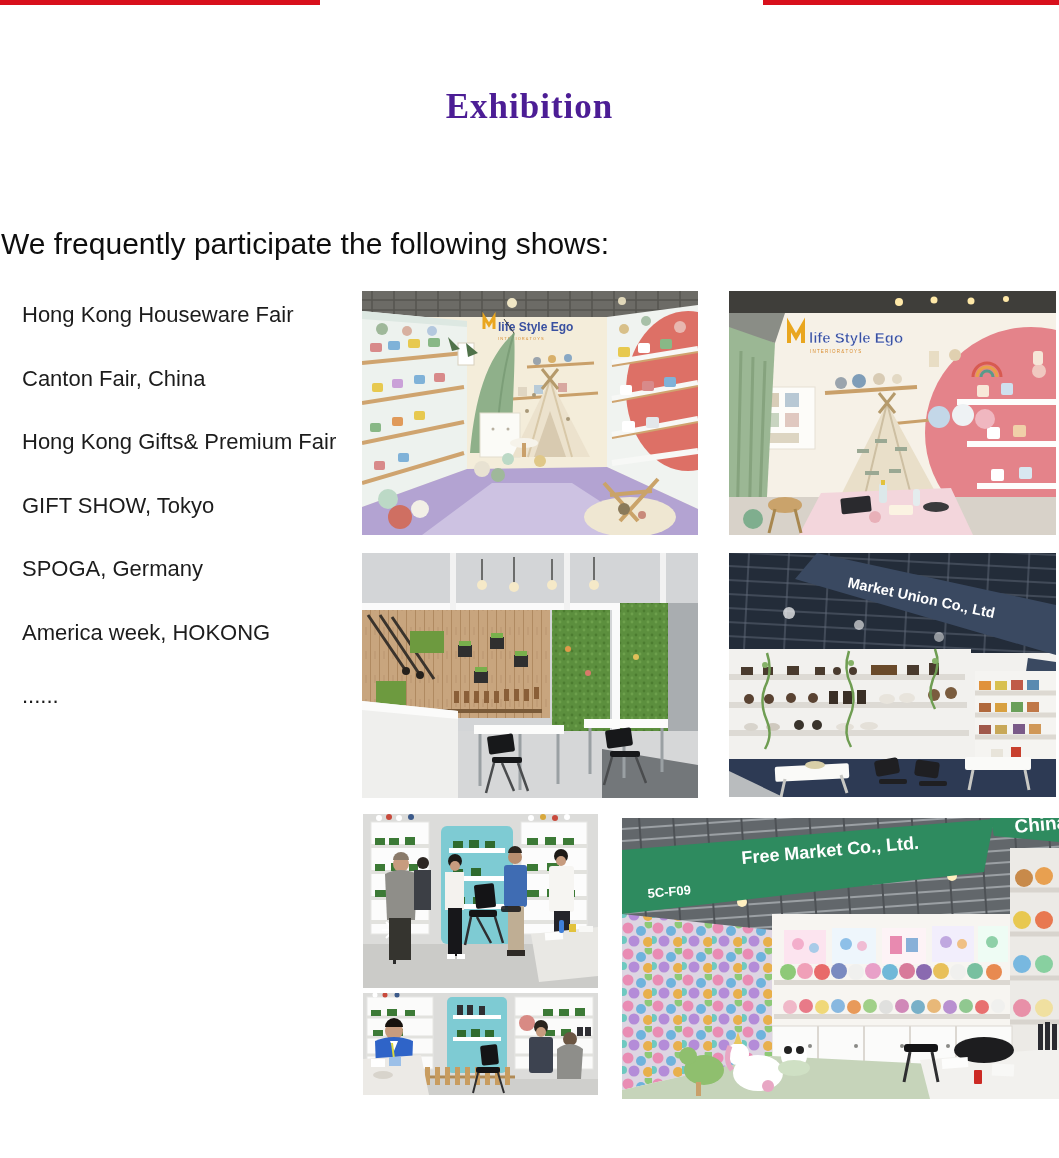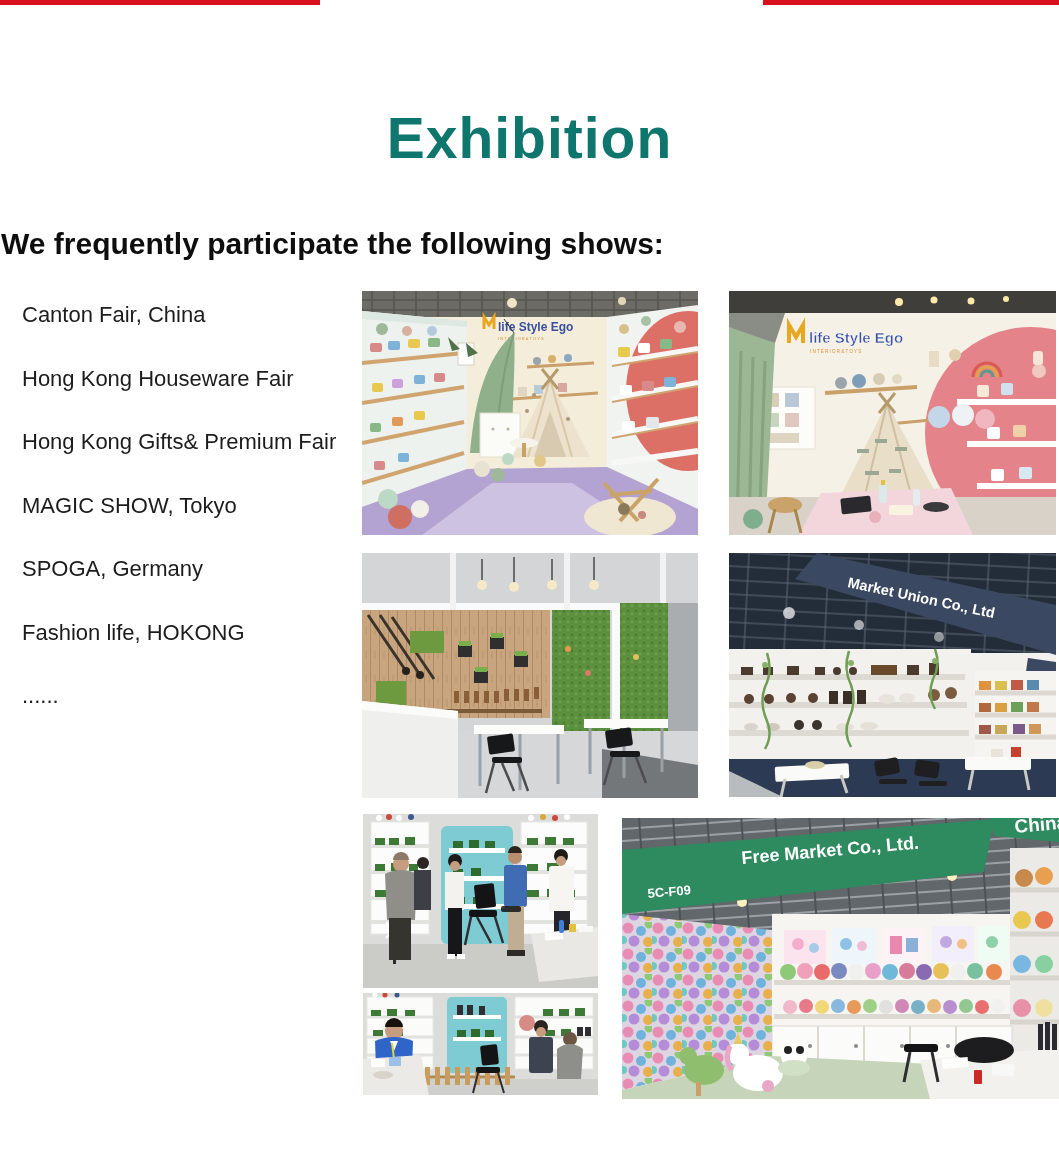--- a/index.html
+++ b/index.html
@@ -2,46 +2,46 @@
 <html><head>
 <meta charset="utf-8">
 <style>
   html,body{margin:0;padding:0;background:#fff;}
   .page{position:relative;width:1059px;height:1158px;background:#ffffff;overflow:hidden;
         font-family:"Liberation Sans","DejaVu Sans",sans-serif;}
   .redline{position:absolute;height:5px;background:#d8101c;}
   .redline.left{left:0;top:85;width:320px;}
   .redline.right{left:763px;top:85;width:296px;}
   .title{position:absolute;left:0;right:0;top:58px;text-align:center;
-         font-size:57px;font-weight:bold;color:#0f766e;letter-spacing:1px;}
-  .heading{position:absolute;left:1px;top:197px;font-size:30px;font-weight:bold;color:#0e0e0e;text-align:right;}
+         font-size:35px;font-weight:bold;color:#4c1d95;letter-spacing:1px;font-family:Liberation Serif, serif;}
+  .heading{position:absolute;left:1px;top:197px;font-size:30px;font-weight:normal;color:#0e0e0e;text-align:right;}
   ul.shows{position:absolute;left:22px;top:303px;margin:0;padding:0;list-style:none;}
   ul.shows li{height:41px;margin-bottom:22.5px;font-size:22px;line-height:24px;color:#1c1c1c;}
   figure.photo{position:absolute;margin:0;padding:0;}
   figure.photo svg{display:block;}
   .t{font-family:"Liberation Sans","DejaVu Sans",sans-serif;}
 </style>
 </head>
 <body>
 
 <div class="page">
 
   <div class="redline left"></div>
   <h2 class="title">Exhibition</h2>
   <div class="redline right"></div>
 
   <h3 class="heading">We frequently participate the following shows:</h3>
 
   <ul class="shows">
+    <li>Hong Kong Houseware Fair</li>
     <li>Canton Fair, China</li>
-    <li>Hong Kong Houseware Fair</li>
     <li>Hong Kong Gifts&amp; Premium Fair</li>
-    <li>MAGIC SHOW, Tokyo</li>
+    <li>GIFT SHOW, Tokyo</li>
     <li>SPOGA, Germany</li>
-    <li>Fashion life, HOKONG</li>
+    <li>America week, HOKONG</li>
     <li>......</li>
   </ul>
 
   <figure class="photo" style="left:362px;top:291px;">
     <svg width="336" height="244" viewBox="0 0 336 244">
       <defs>
         <pattern id="pa-grid" width="22" height="10" patternUnits="userSpaceOnUse">
           <rect width="22" height="10" fill="#6c6b66"></rect>
             <path d="M0 9h22M10 0v10" stroke="#55544f" stroke-width="1.5"></path>
         </pattern>

